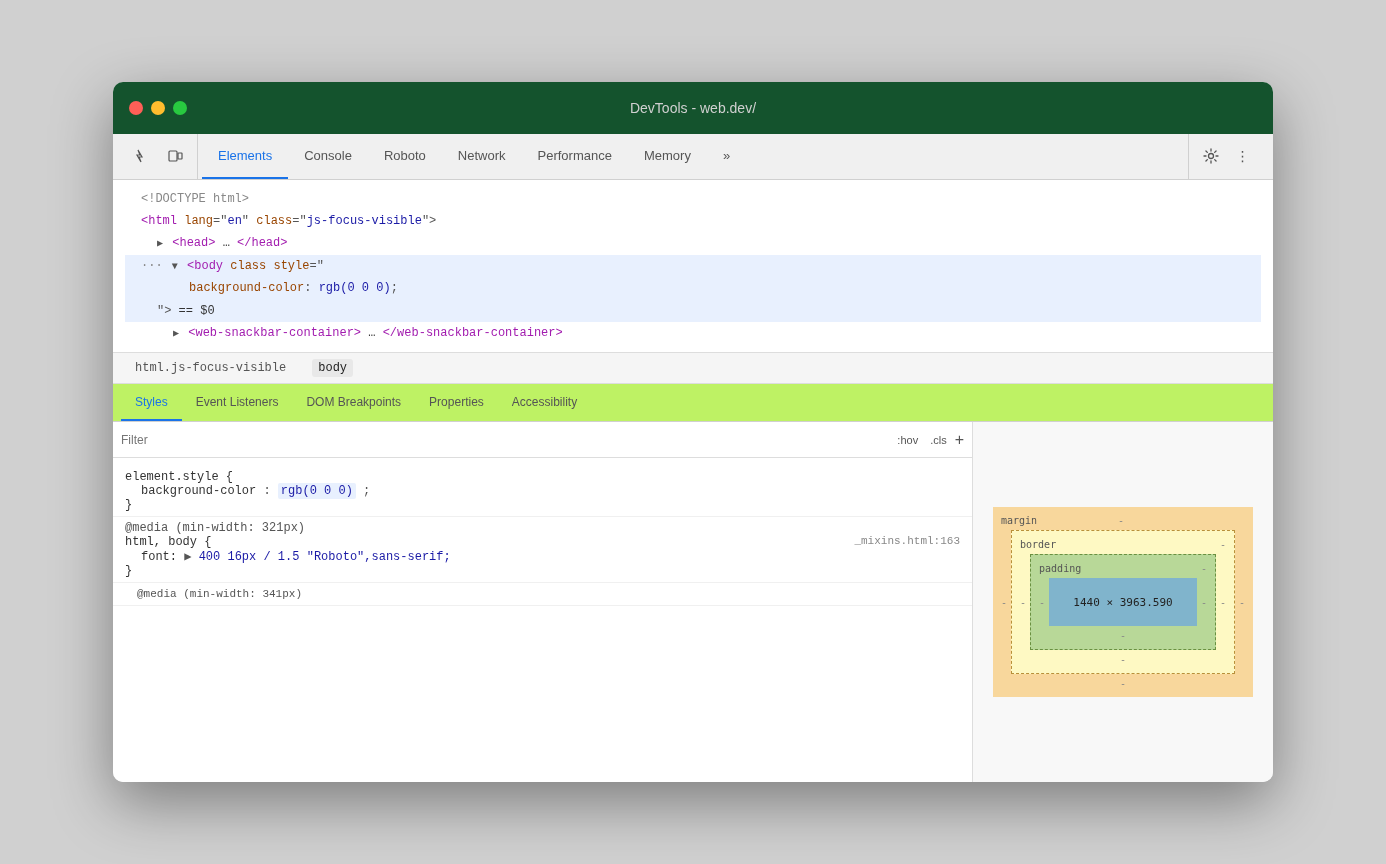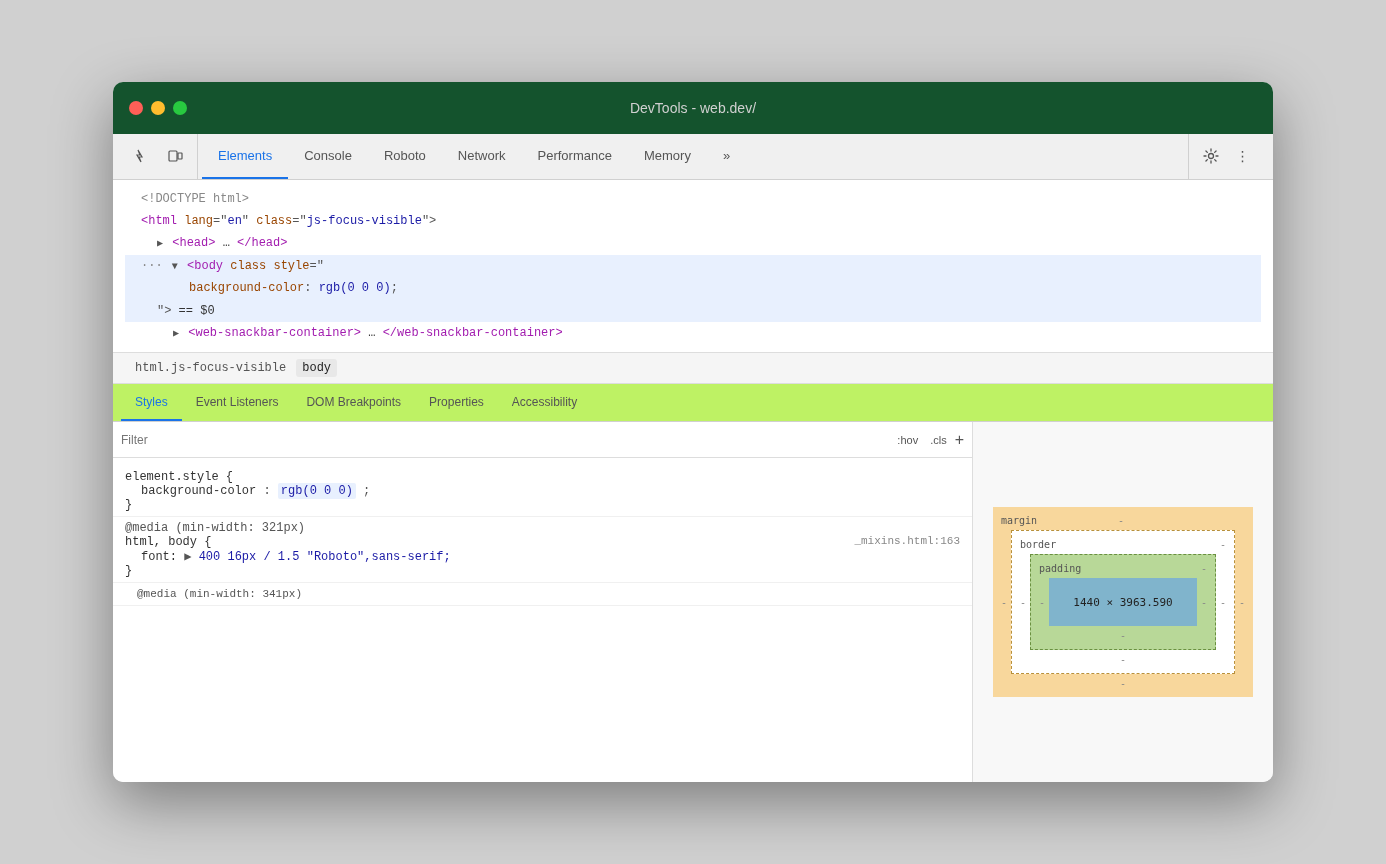--- a/index.html
+++ b/index.html
@@ -134,21 +134,21 @@
     .dom-dots { color: #888; margin-right: 2px; }
     
     .breadcrumb-bar {
       background: #f5f5f5;
       border-top: 1px solid #ddd;
       border-bottom: 1px solid #ddd;
       padding: 6px 16px;
       font-family: "Menlo", "Courier New", monospace;
       font-size: 12px;
       display: flex;
-      gap: 4px;
+      gap: 20px;
       align-items: center;
     }
     .breadcrumb-item {
       color: #555;
       cursor: pointer;
       padding: 2px 6px;
       border-radius: 3px;
     }
     .breadcrumb-item.active {
       background: #e8e8e8;
@@ -260,21 +260,21 @@
       padding: 8px;
       position: relative;
       font-family: "Menlo", monospace;
       font-size: 10px;
     }
     .bm-label {
       font-size: 10px;
       color: #555;
     }
     .bm-border {
-      background: #ffffff;
+      background: #fef9c3;
       border: 1px dashed #b8903a;
       padding: 8px;
       margin-top: 4px;
     }
     .bm-padding {
       background: #b8d898;
       border: 1px dashed #6a9040;
       padding: 8px;
       margin-top: 4px;
     }

